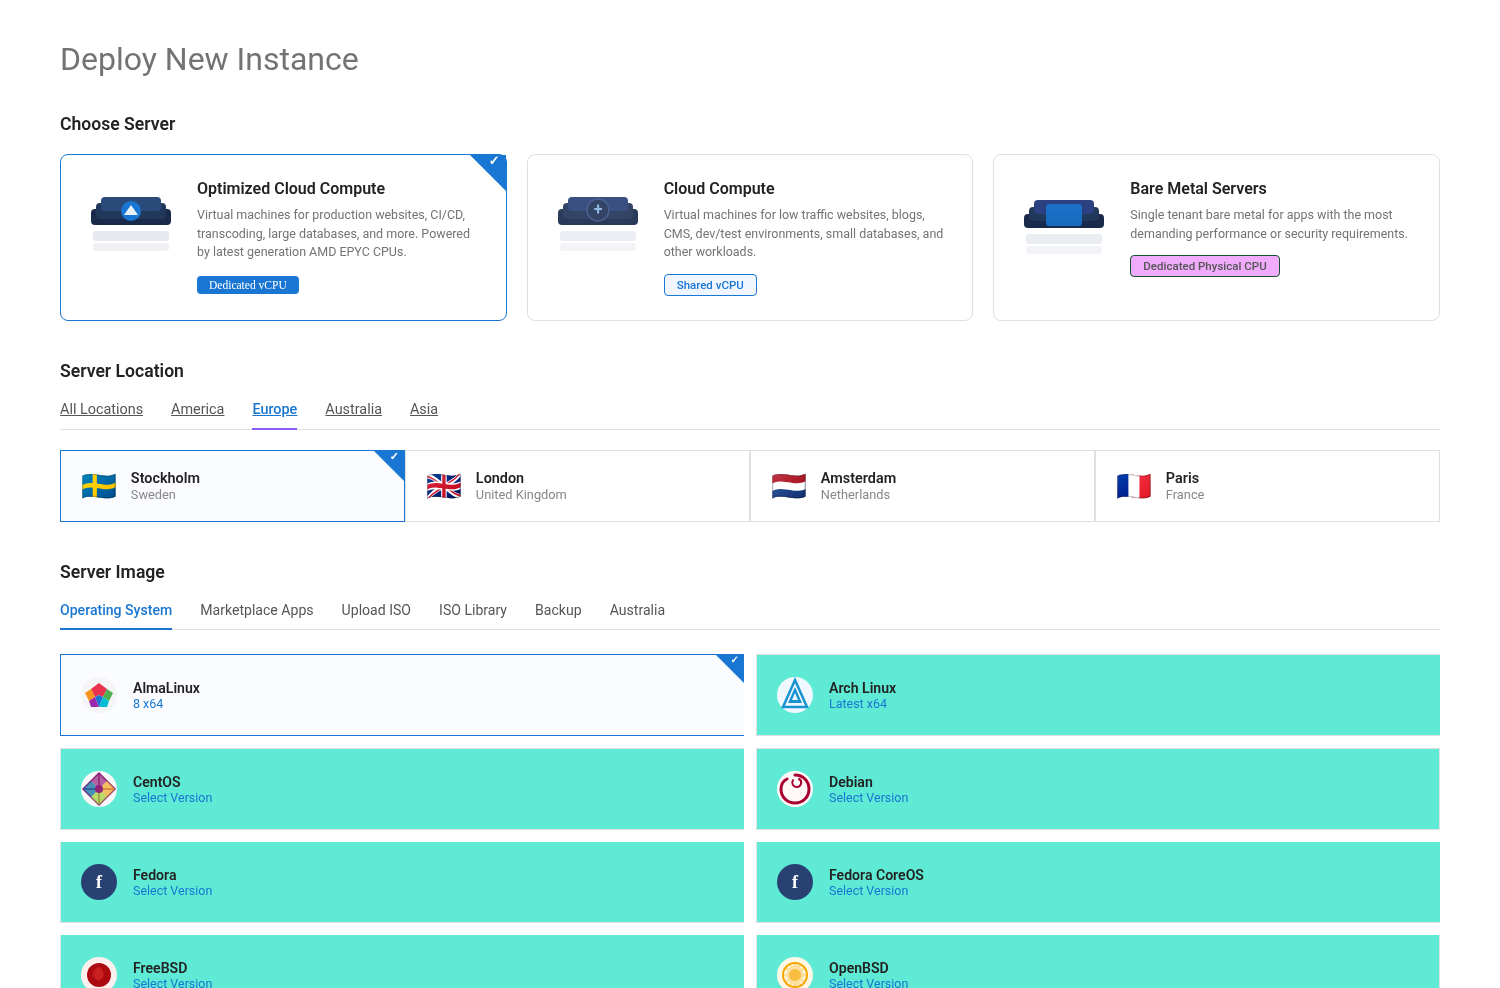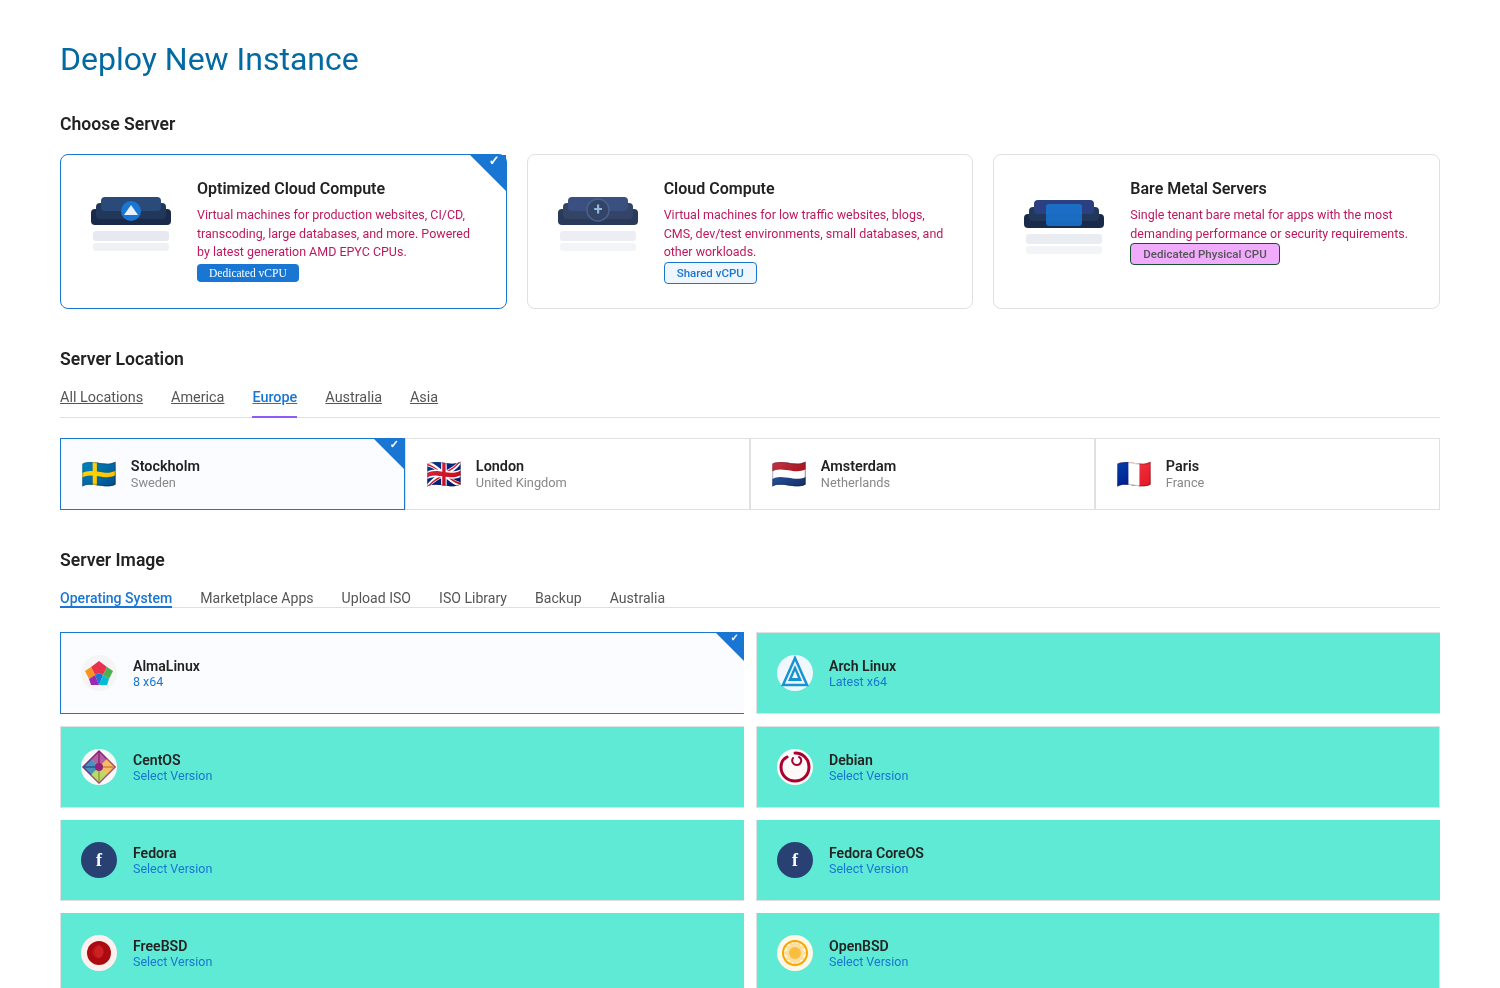--- a/index.html
+++ b/index.html
@@ -6,21 +6,21 @@
     body {
       font-family: -apple-system, BlinkMacSystemFont, 'Segoe UI', Roboto, sans-serif;
       background: #fff;
       color: #333;
       padding: 40px 60px;
       max-width: 1500px;
     }
     h1 {
       font-size: 2rem;
       font-weight: 400;
-      color: #0369a1;
+      color: #737373;
       margin-bottom: 36px;
     }
     h2 {
       font-size: 1.1rem;
       font-weight: 600;
       color: #222;
       margin-bottom: 20px;
     }
     section { margin-bottom: 40px; }
 
@@ -70,22 +70,23 @@
     }
     .server-type-card .card-content { flex: 1; }
     .server-type-card .card-title {
       font-size: 1rem;
       font-weight: 600;
       margin-bottom: 8px;
       color: #222;
     }
     .server-type-card .card-desc {
       font-size: 0.78rem;
-      color: #be185d;
+      color: #737373;
       line-height: 1.5;
+      margin-bottom: 12px;
     }
     .badge {
       display: inline-block;
       padding: 3px 12px;
       border-radius: 4px;
       font-size: 0.72rem;
       font-weight: 500;
     }
     .badge-blue { background: #1976d2; color: #fff; font-family: Liberation Serif, serif; }
     .badge-outline-blue { border: 1px solid #1976d2; color: #1976d2; background: #f0f6ff; }
@@ -162,20 +163,21 @@
     }
 
     
     .image-tab-bar {
       display: flex;
       gap: 28px;
       border-bottom: 1px solid #e0e0e0;
       margin-bottom: 24px;
     }
     .image-tab-item {
+      padding-bottom: 10px;
       font-size: 0.88rem;
       color: #555;
       cursor: pointer;
       border-bottom: 2px solid transparent;
       margin-bottom: -1px;
     }
     .image-tab-item.active {
       color: #1976d2;
       border-bottom: 2px solid #1976d2;
       font-weight: 500;

